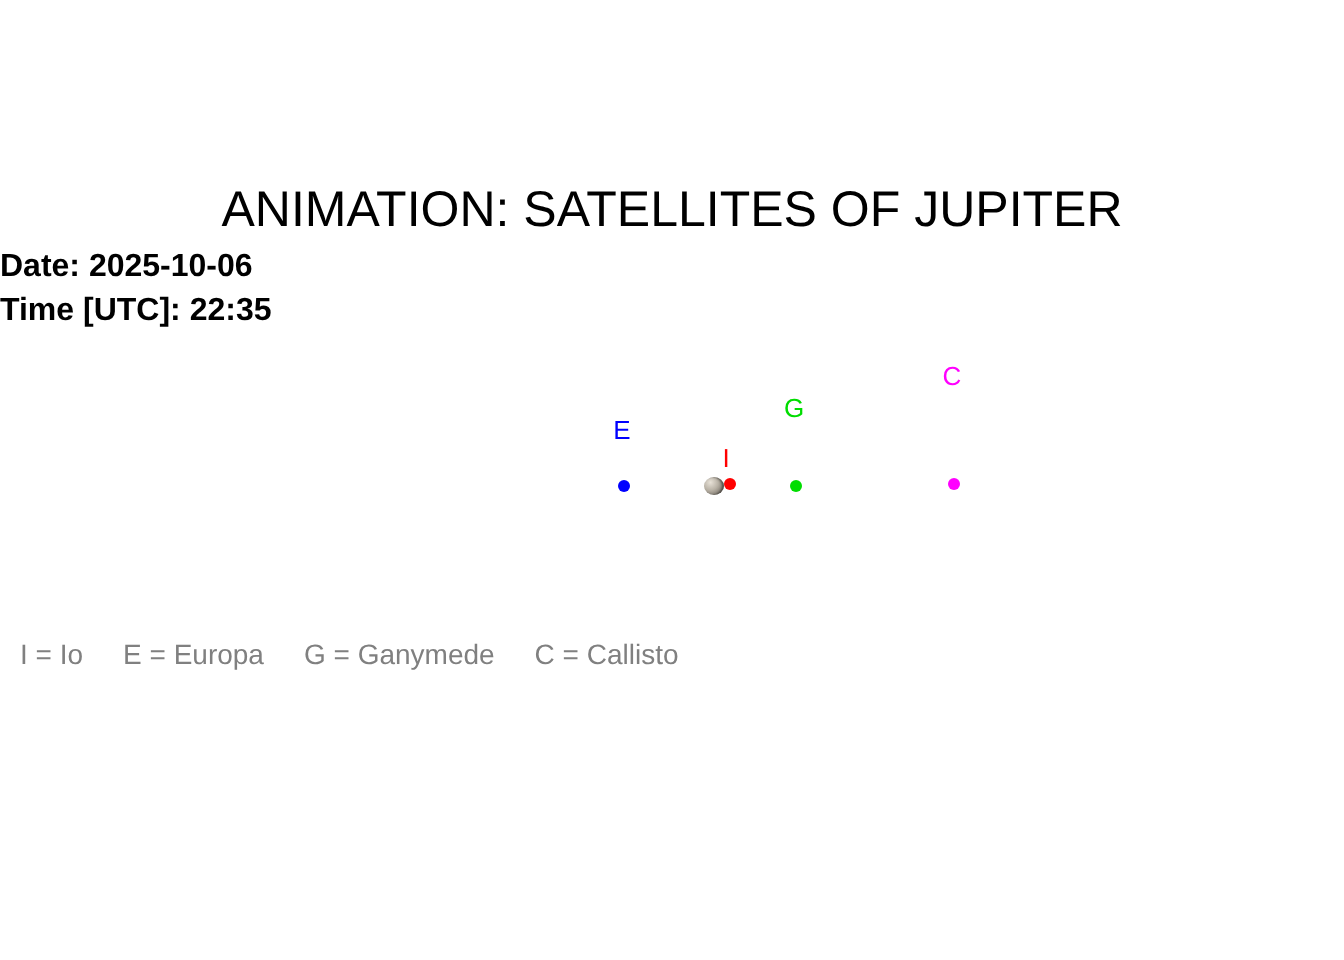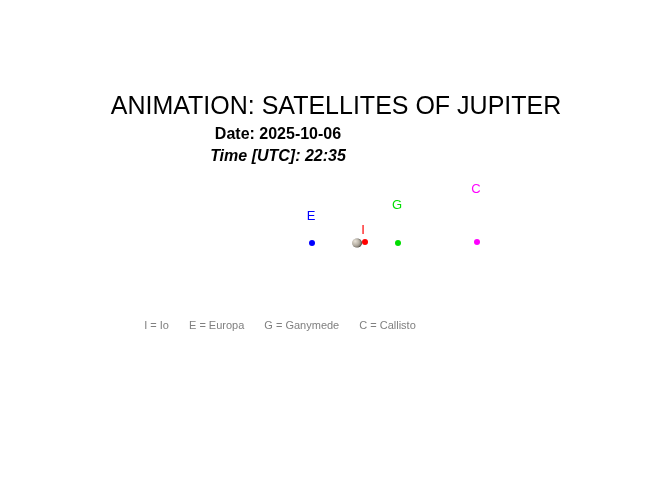--- a/index.html
+++ b/index.html
@@ -34,29 +34,28 @@
     font-weight: normal;
     color: #000000;
     letter-spacing: 0px;
     white-space: nowrap;
     line-height: 1;
   }
   .subline {
     position: absolute;
     left: 0;
     width: 556px;
-    text-align: center;
     font-size: 16px;
     font-weight: bold;
     color: #000000;
     white-space: nowrap;
     line-height: 1;
   }
   .subline.date { top: 114px; }
-  .subline.time { top: 136px; font-style: italic; }
+  .subline.time { top: 136px; }
 
   .frameline {
     position: absolute;
     left: 0;
     top: 156px;
     width: 672px;
     text-align: center;
     font-size: 13px;
     font-weight: normal;
     color: #808080;
@@ -100,22 +99,22 @@
     background: radial-gradient(circle at 32% 30%, #e8e2d8 0%, #b9b2a6 42%, #7b756c 78%, #54504a 100%);
     box-shadow: inset -1px 0 1px rgba(40,38,34,0.55);
   }
 
   
   .legend {
     position: absolute;
     left: 0;
     top: 308px;
     width: 560px;
-    text-align: center;
-    font-size: 11px;
+    text-align: left;
+    font-size: 14px;
     color: #808080;
     white-space: nowrap;
     line-height: 1;
   }
   .legend .entry { margin: 0 10px; }
 </style>
 </head>
 <body>
 
 <div id="figure">

